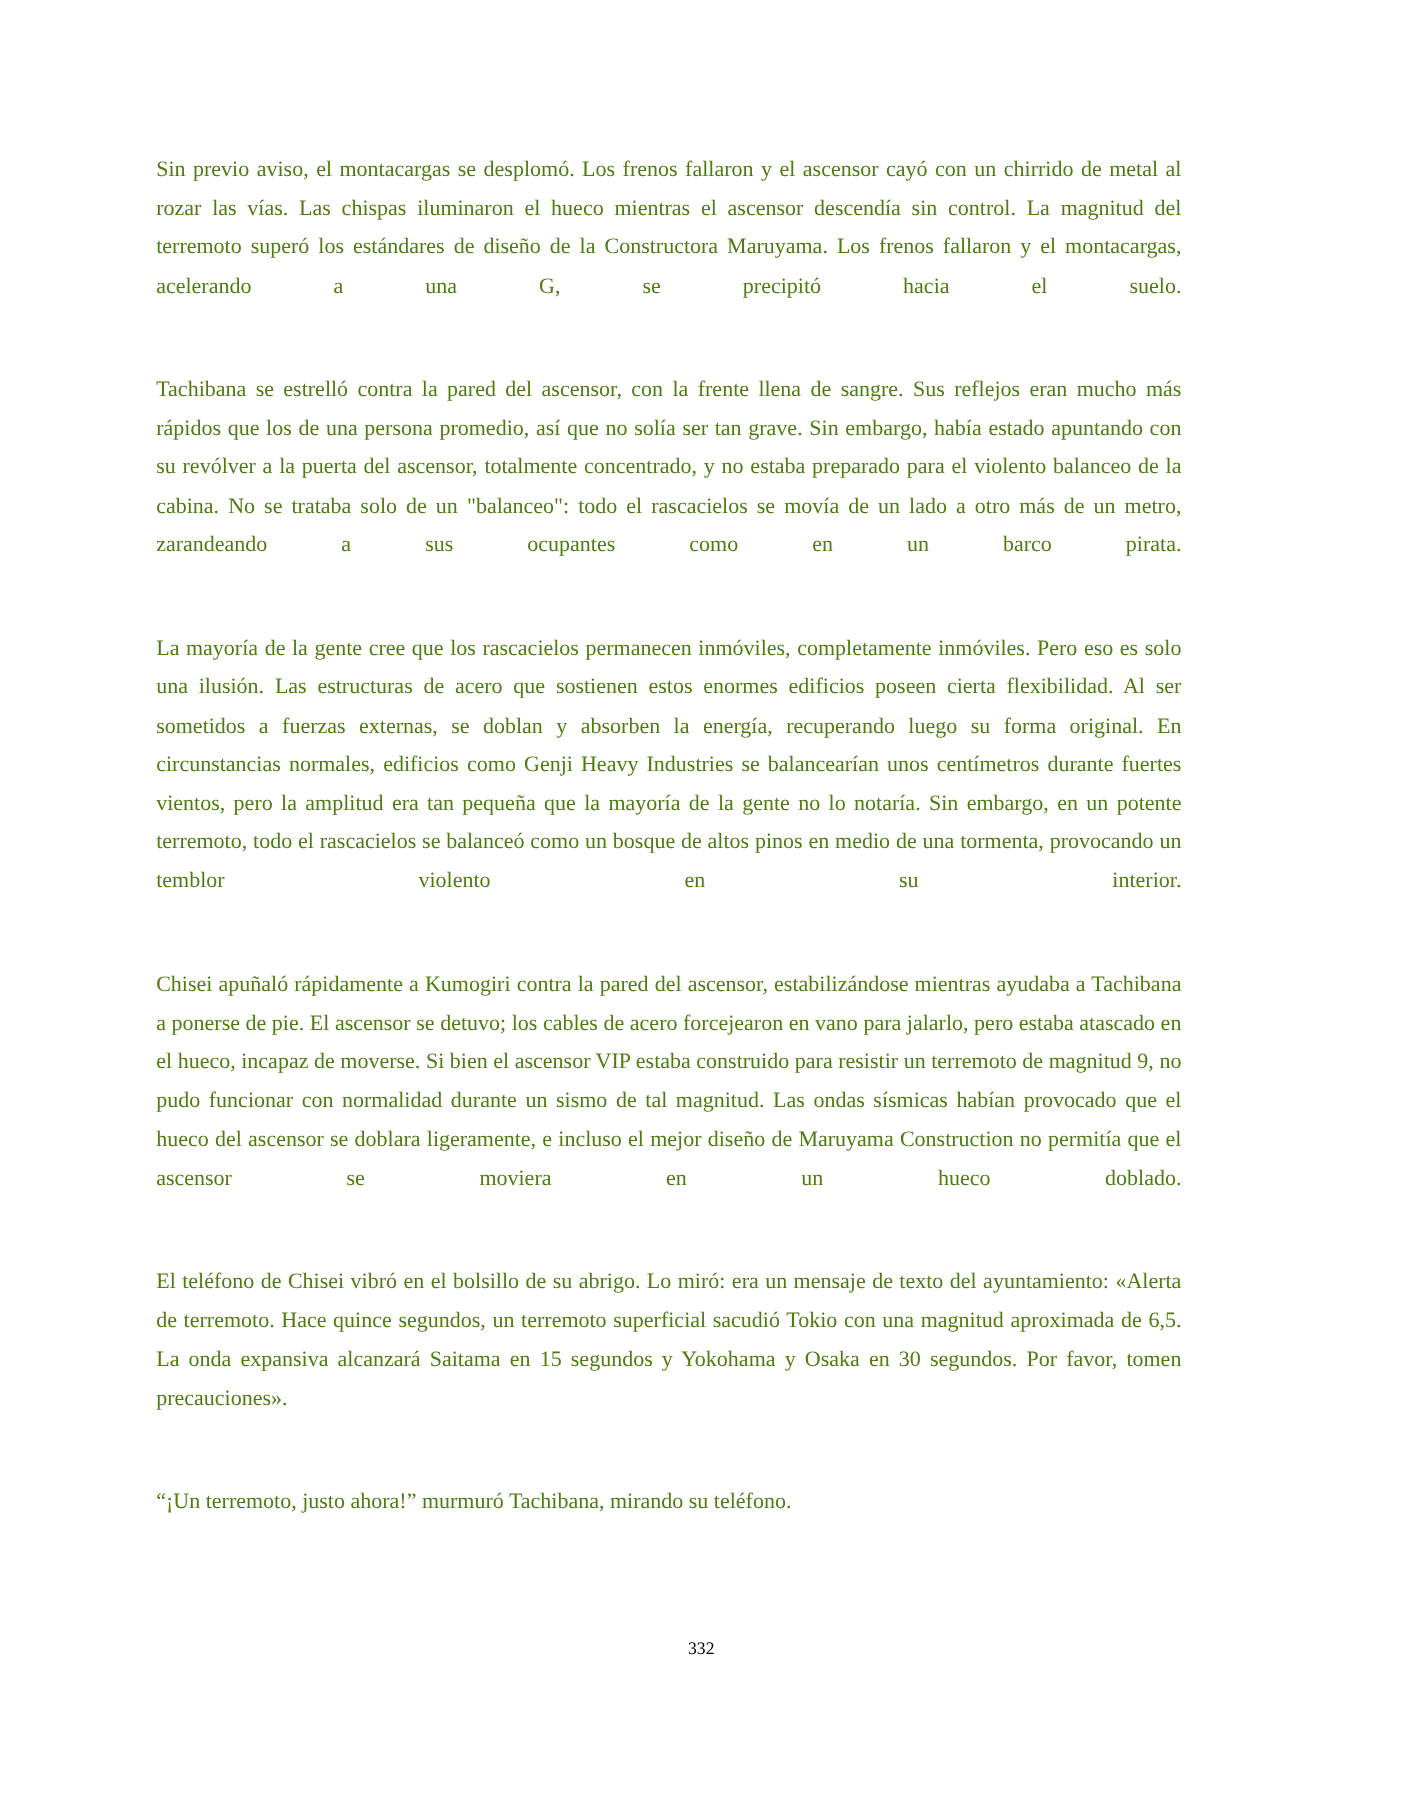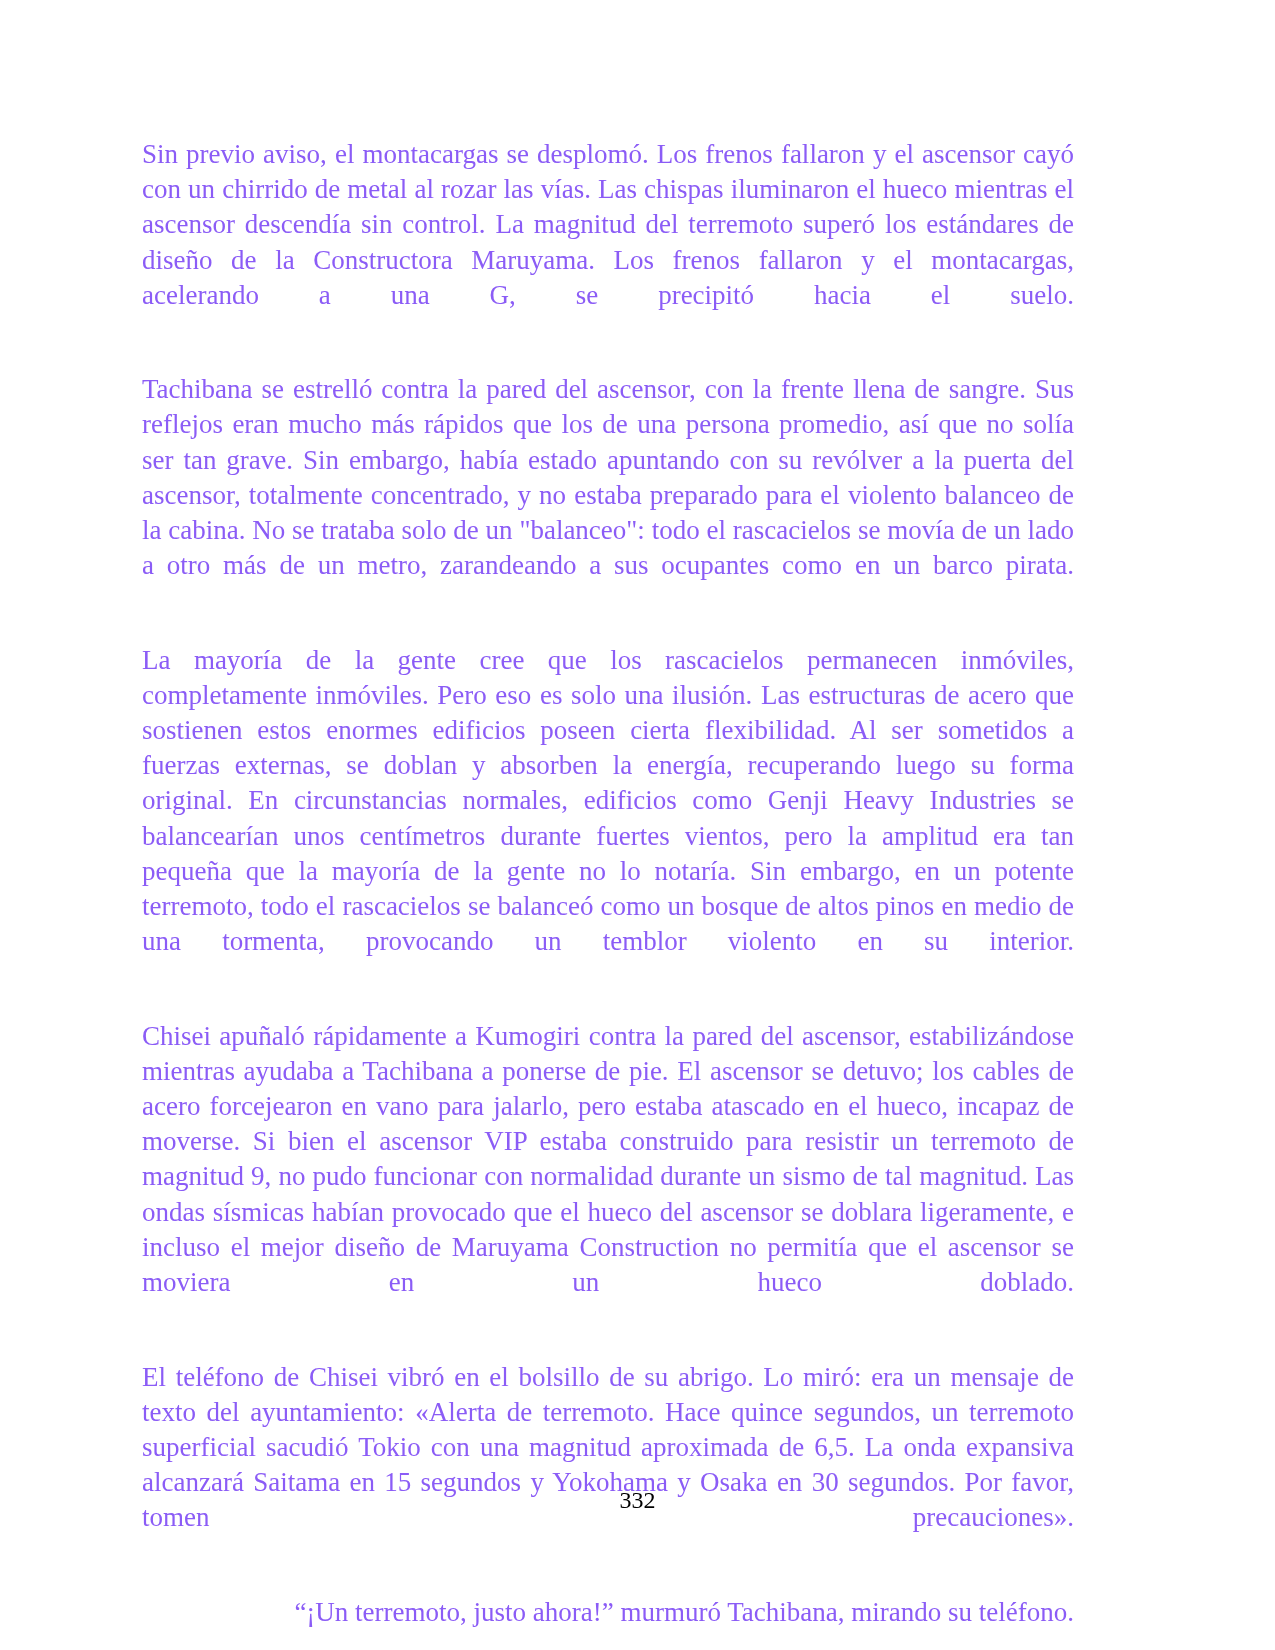--- a/index.html
+++ b/index.html
@@ -17,53 +17,53 @@
     overflow: hidden;
   }
   .text-column {
     position: absolute;
     left: 142px;
     top: 137px;
     width: 932px;
   }
   .para {
     font-family: "Liberation Serif", "DejaVu Serif", serif;
-    font-size: 27px;
+    font-size: 20px;
     line-height: 35.2px;
-    color: #8b5cf6;
+    color: #4d7c0f;
     text-align: justify;
     text-justify: inter-word;
     margin: 0 0 24px 0;
     hyphens: none;
     -webkit-hyphens: none;
     word-spacing: 0px;
   }
   .para:last-child {
     margin-bottom: 0;
   }
   
   .para::after {
     content: "";
     display: inline-block;
     width: 100%;
   }
   .para-nojust {
-    text-align: right;
+    text-align: left;
   }
   .para-nojust::after {
     content: none;
   }
   .page-number {
     position: absolute;
     left: 0;
     right: 0;
     top: 1488px;
     text-align: center;
     font-family: "Liberation Serif", "DejaVu Serif", serif;
-    font-size: 24px;
+    font-size: 16px;
     line-height: 24px;
     color: #000000;
   }
 </style>
 </head>
 <body>
 
 <div class="page">
 
   <div class="text-column">

